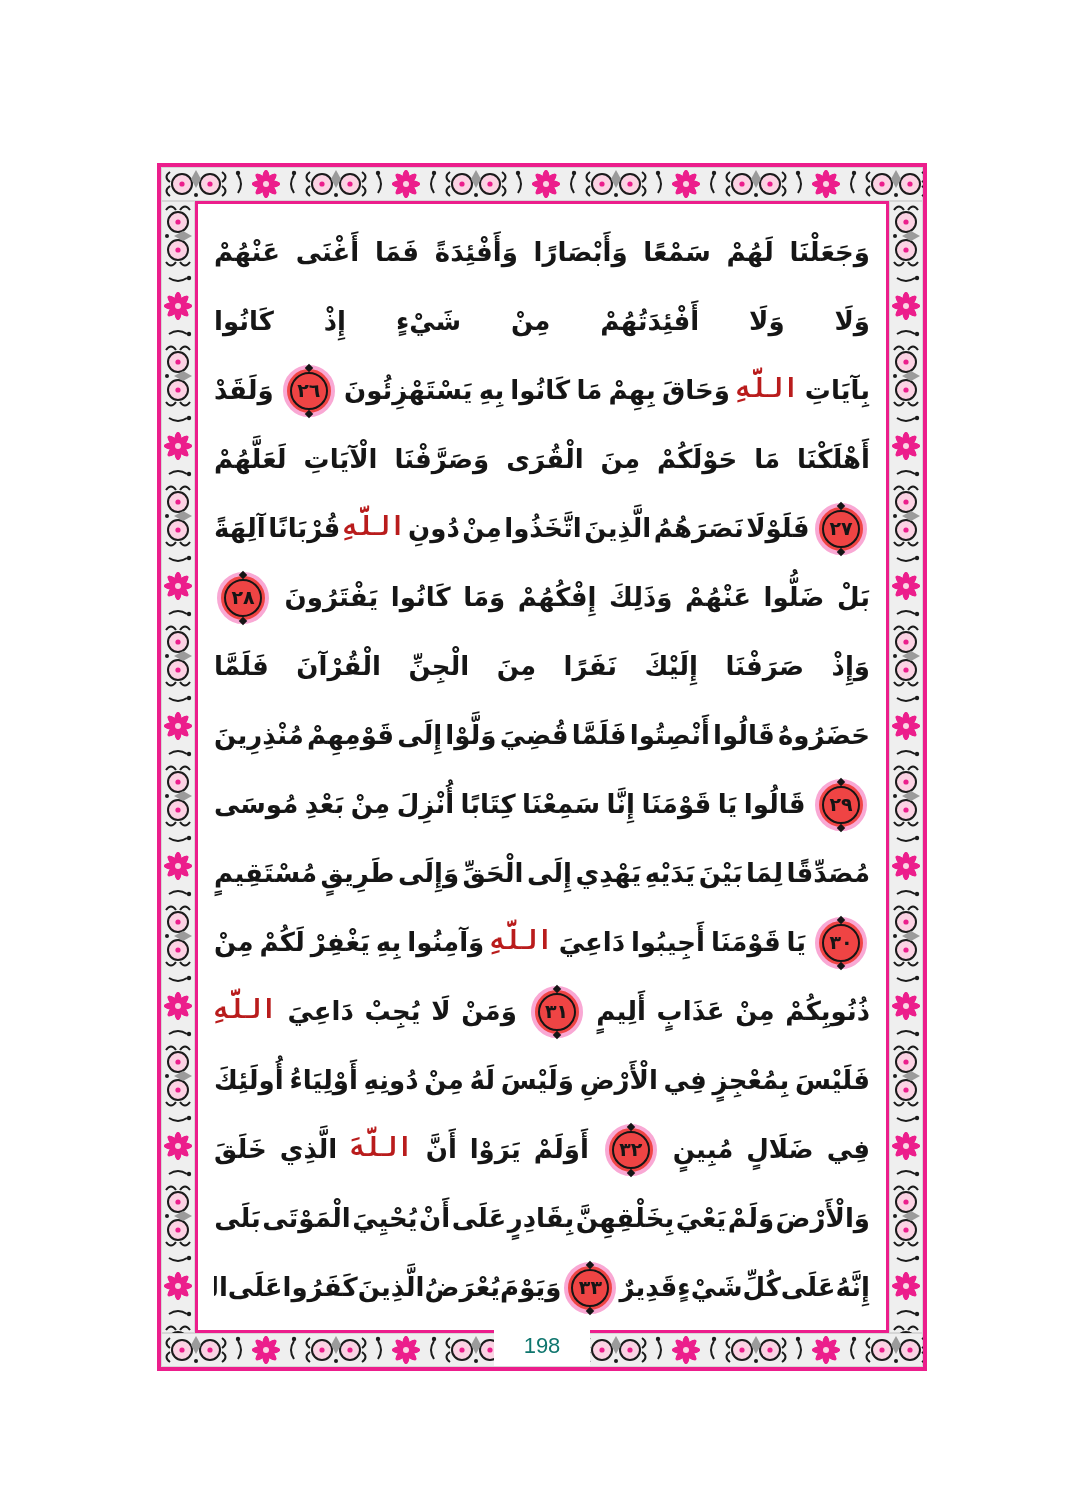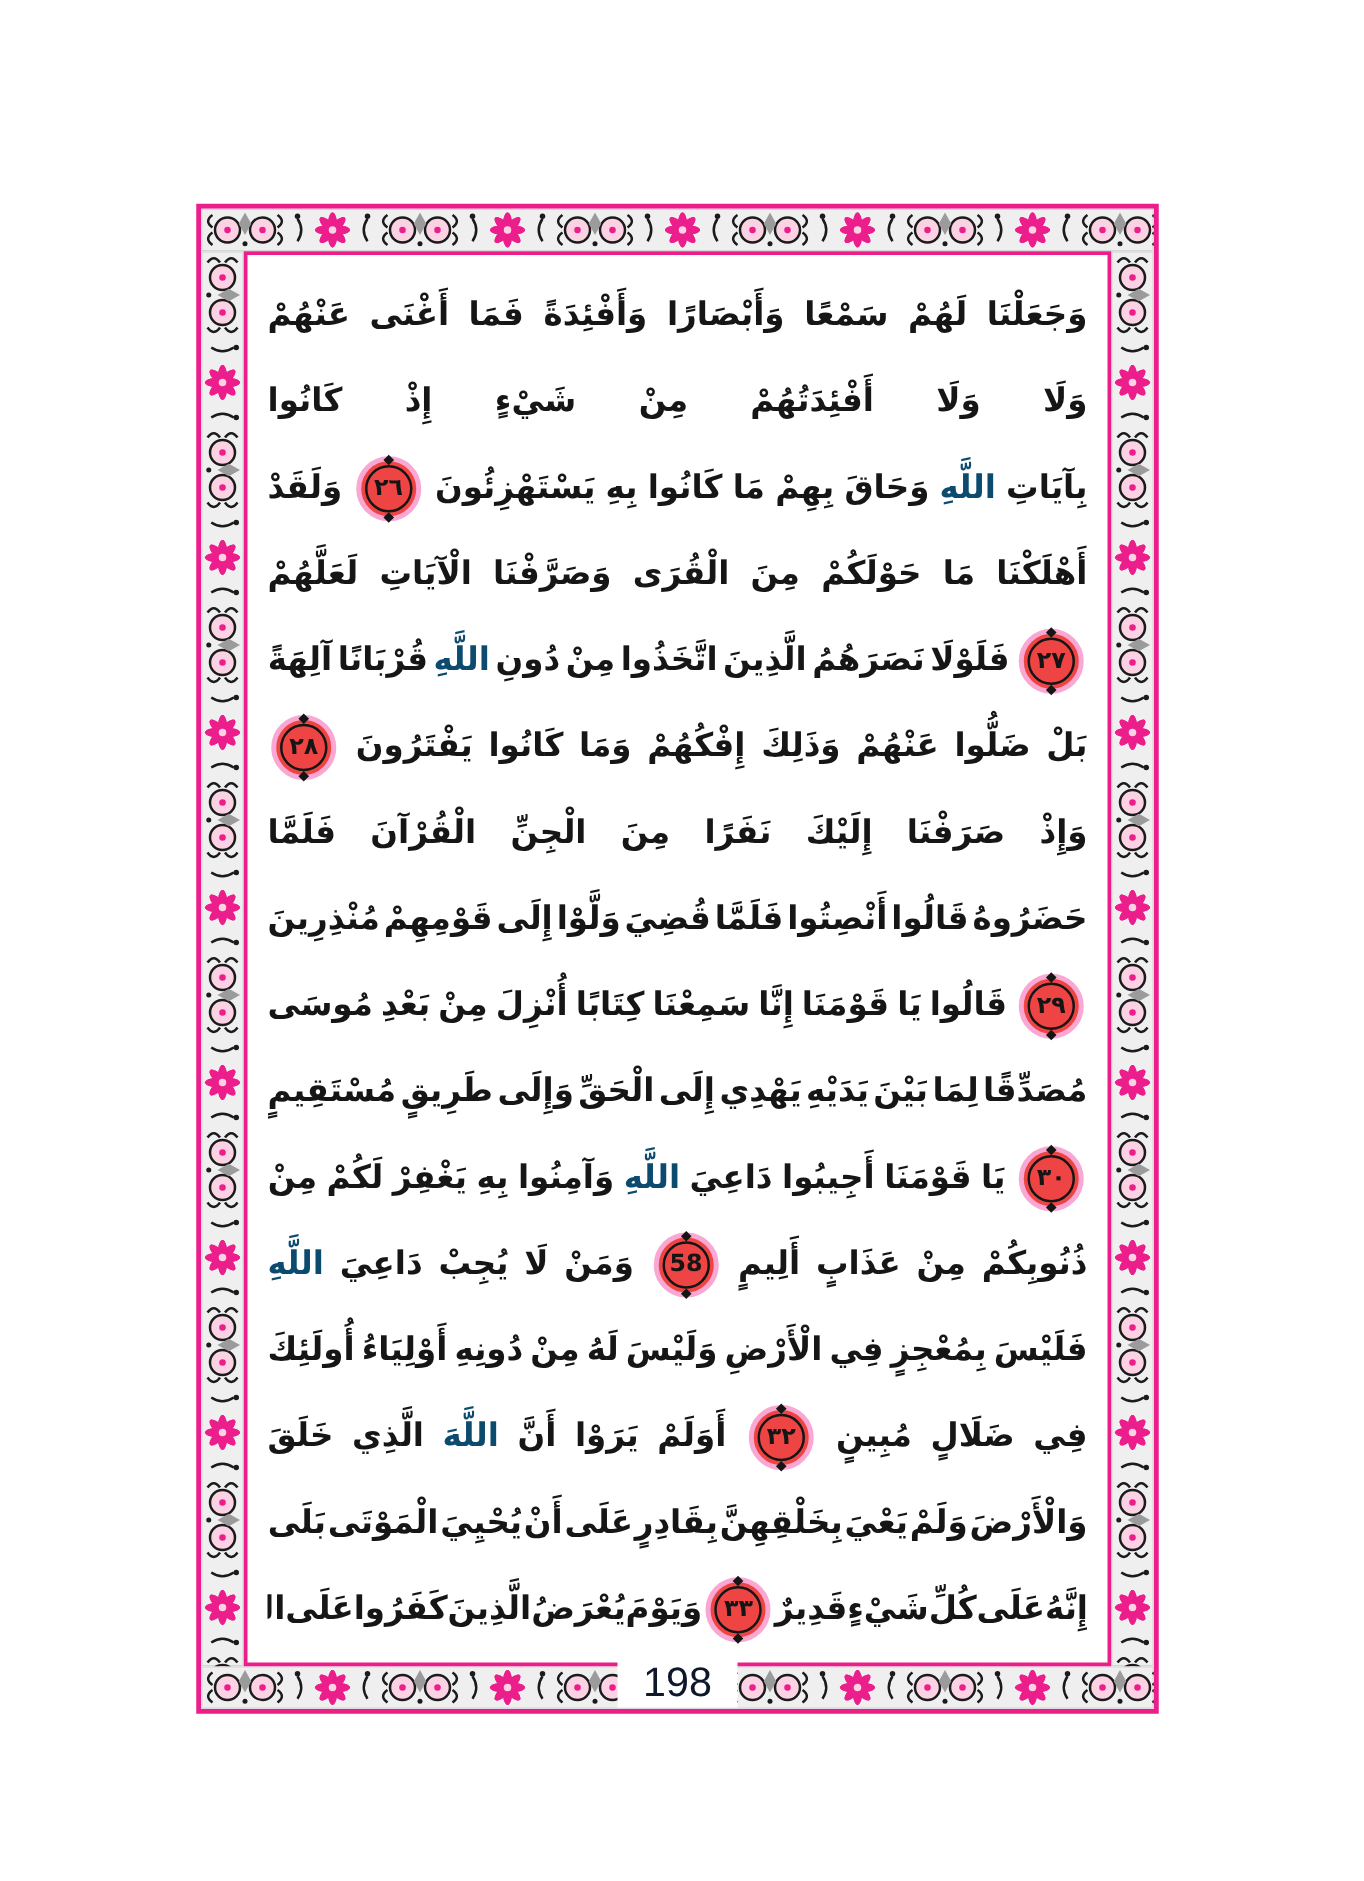--- a/index.html
+++ b/index.html
@@ -29,21 +29,21 @@
   .text-area{
     position:absolute;inset:0;padding:14px 16px 0 16px;direction:rtl;
     overflow:hidden;
   }
   .qline{
     display:flex;direction:rtl;flex-direction:row;justify-content:space-between;
     align-items:center;height:69px;overflow:hidden;
     color:#161616;font-weight:700;font-size:26px;line-height:69px;white-space:nowrap;
   }
   .w{flex:0 0 auto;}
-  .w.hl{color:#0c4a6e;}
+  .w.hl{color:#b91c1c;font-family:Liberation Mono, monospace;}
   .vm{
     display:inline-flex;flex:0 0 auto;padding:3px;border:4px solid #f9a8d4;
     border-radius:50%;position:relative;margin:0 3px;background:#ef4444;align-items:flex-end;
   }
   .vm::before,.vm::after{
     content:"";position:absolute;width:6px;height:6px;background:#151515;
     transform:rotate(45deg);left:calc(50% - 3px);
   }
   .vm::before{top:-4px;}
   .vm::after{bottom:-4px;}
@@ -51,21 +51,21 @@
     display:flex;align-items:center;justify-content:center;width:34px;height:34px;
     border:2px solid #151515;border-radius:50%;
     font-size:19px;font-weight:700;line-height:1;color:#151515;
   }
   .pagenum-box{
     position:absolute;left:50%;bottom:1px;transform:translateX(-50%);
     width:96px;height:40px;background:#ffffff;z-index:5;
     display:flex;align-items:center;justify-content:center;
   }
   .pagenum{
-    font-family:"Liberation Sans",sans-serif;font-size:33px;color:#0f172a;
+    font-family:"Liberation Sans",sans-serif;font-size:22px;color:#0f766e;
     letter-spacing:0px;
   }
 </style>
 </head>
 <body>
 
 <div class="frame">
   <div class="band top">
       <span class="m"><svg width="70" height="34" viewBox="0 0 70 34">
           <g fill="#fbd2e3" stroke="#1b1b1b" stroke-width="2">
@@ -1203,21 +1203,21 @@
           <span class="w">يَغْفِرْ</span>
           <span class="w">لَكُمْ</span>
           <span class="w">مِنْ</span>
         </div>
         <div class="qline">
           <span class="w">ذُنُوبِكُمْ</span>
           <span class="w">مِنْ</span>
           <span class="w">عَذَابٍ</span>
           <span class="w">أَلِيمٍ</span>
           <span class="vm">
-            <span class="vmn">58</span>
+            <span class="vmn">٣١</span>
           </span>
           <span class="w">وَمَنْ</span>
           <span class="w">لَا</span>
           <span class="w">يُجِبْ</span>
           <span class="w">دَاعِيَ</span>
           <span class="w hl">اللَّهِ</span>
         </div>
         <div class="qline">
           <span class="w">فَلَيْسَ</span>
           <span class="w">بِمُعْجِزٍ</span>

